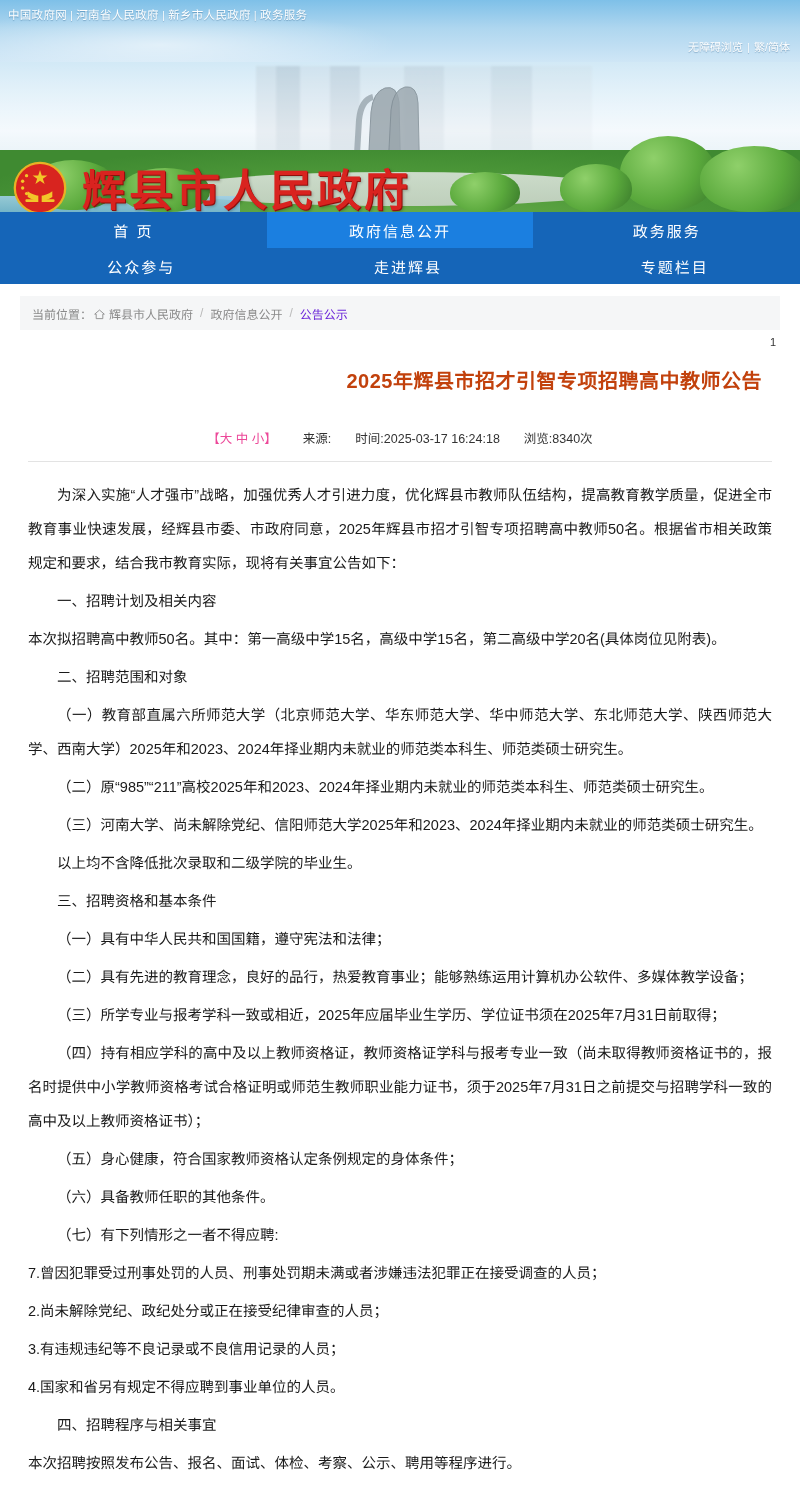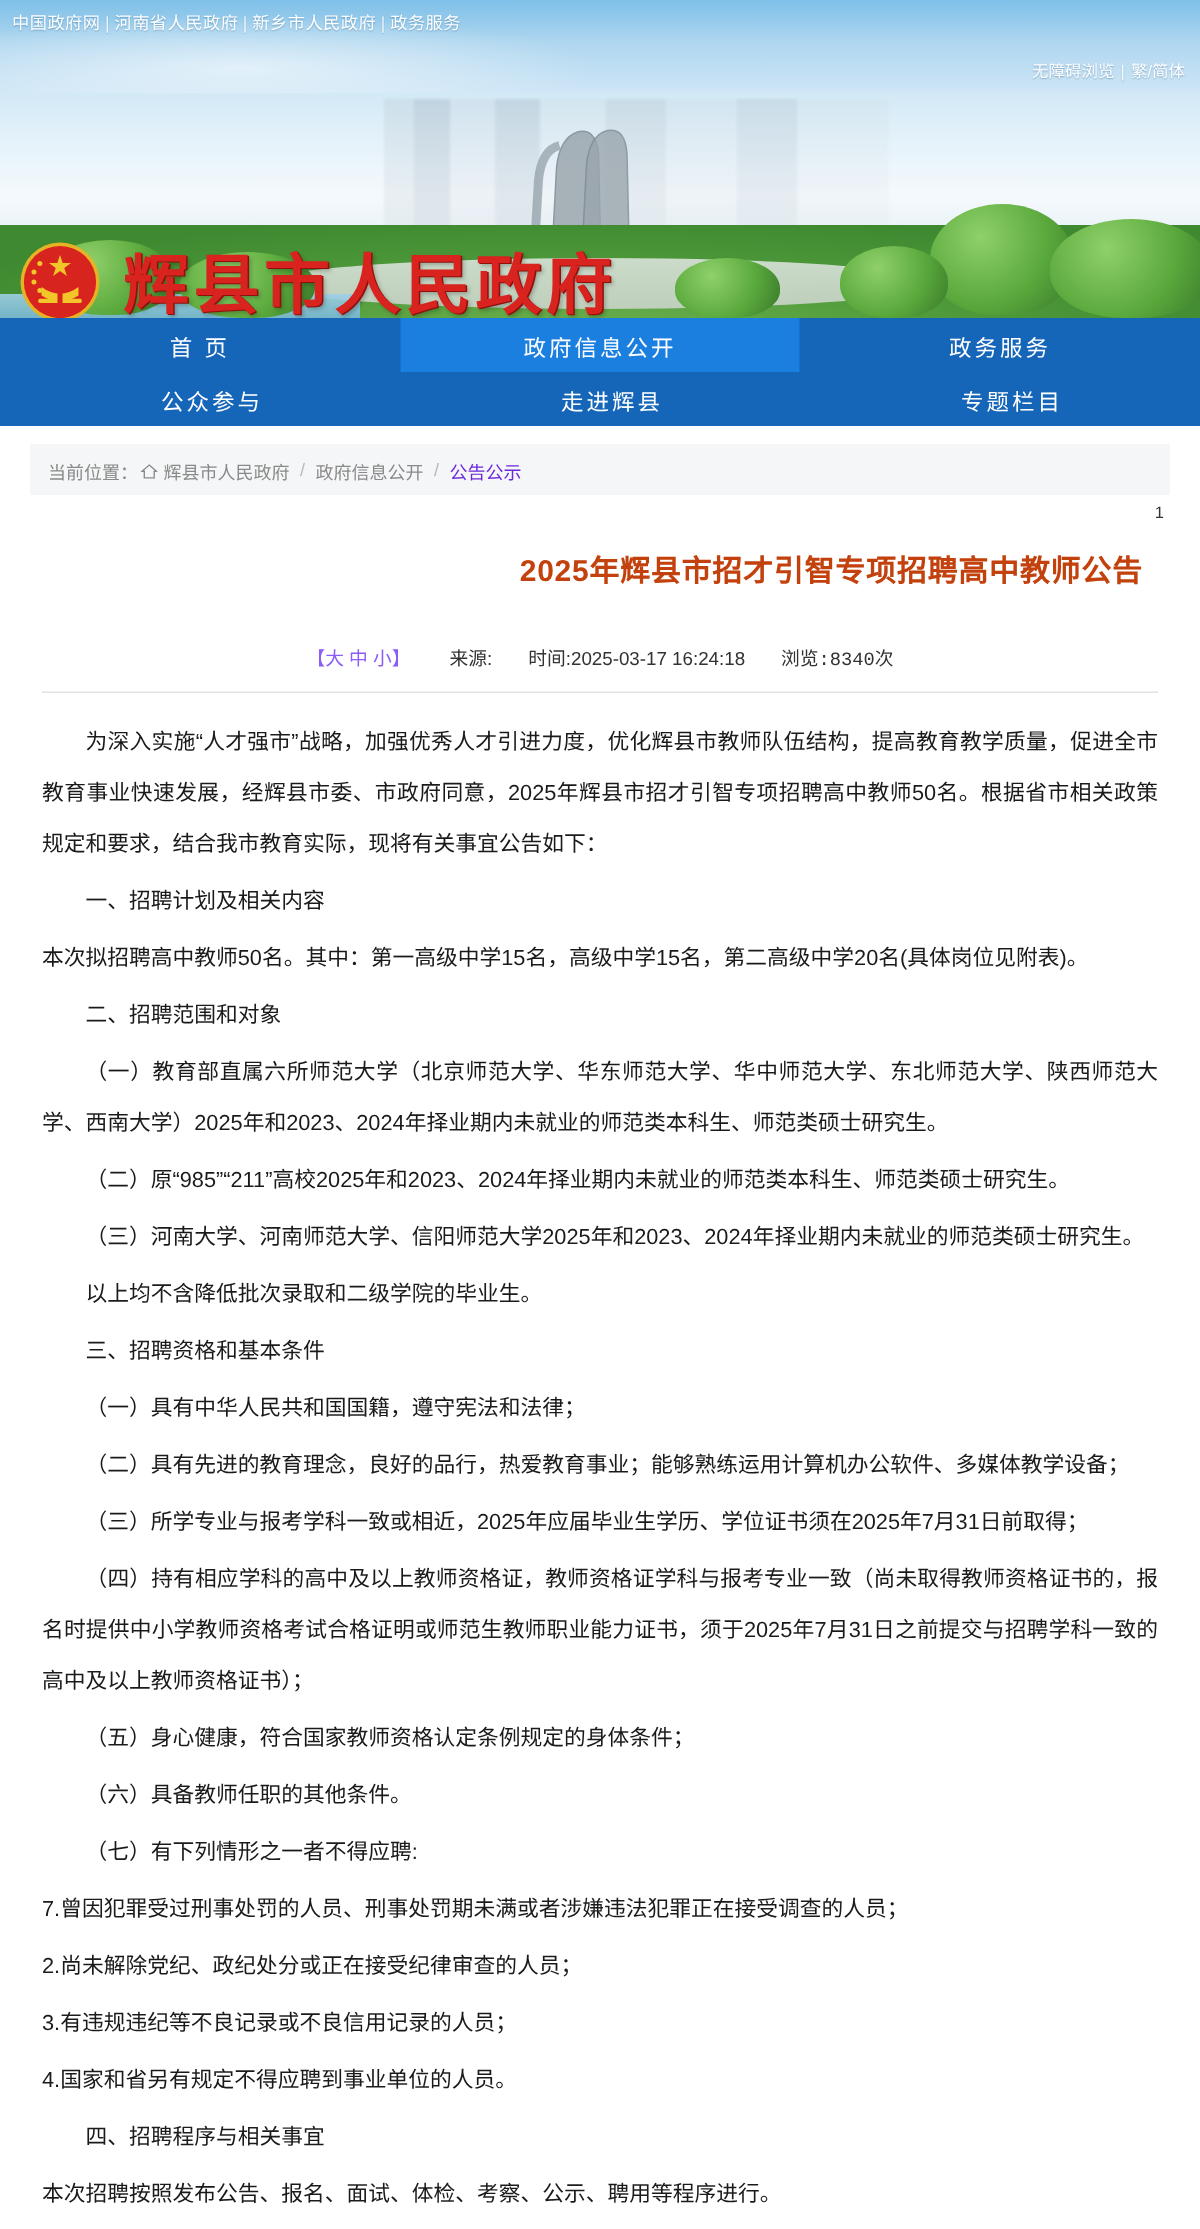--- a/index.html
+++ b/index.html
@@ -176,23 +176,23 @@
     letter-spacing: .5px;
     padding: 8px 10px 0 10px;
   }
   .art-meta {
     margin-top: 30px;
     text-align: center;
     font-size: 12.5px;
     color: #333;
     white-space: nowrap;
   }
-  .art-meta .fontsize { color:#8b5cf6; margin-right: 26px; }
+  .art-meta .fontsize { color:#ec4899; margin-right: 26px; }
   .art-meta .m { margin-right: 24px; }
-  .art-meta .m:last-child { margin-right: 0; font-family: Liberation Mono, monospace; }
+  .art-meta .m:last-child { margin-right: 0; }
 
   .divider {
     margin: 14px 0 0 0;
     border: none;
     border-top: 1px solid #e3e3e3;
   }
 
   .content {
     padding: 16px 0 30px 0;
     font-size: 14.5px;
@@ -295,21 +295,21 @@
 
     <hr class="divider">
 
     <div class="content" id="article-content">
         <p class="ind">为深入实施“人才强市”战略，加强优秀人才引进力度，优化辉县市教师队伍结构，提高教育教学质量，促进全市教育事业快速发展，经辉县市委、市政府同意，2025年辉县市招才引智专项招聘高中教师50名。根据省市相关政策规定和要求，结合我市教育实际，现将有关事宜公告如下：</p>
         <p class="ind">一、招聘计划及相关内容</p>
         <p class="noind">本次拟招聘高中教师50名。其中：第一高级中学15名，高级中学15名，第二高级中学20名(具体岗位见附表)。</p>
         <p class="ind">二、招聘范围和对象</p>
         <p class="ind">（一）教育部直属六所师范大学（北京师范大学、华东师范大学、华中师范大学、东北师范大学、陕西师范大学、西南大学）2025年和2023、2024年择业期内未就业的师范类本科生、师范类硕士研究生。</p>
         <p class="ind">（二）原“985”“211”高校2025年和2023、2024年择业期内未就业的师范类本科生、师范类硕士研究生。</p>
-        <p class="ind">（三）河南大学、河南师范大学、信阳师范大学2025年和2023、2024年择业期内未就业的师范类硕士研究生。</p>
+        <p class="ind">（三）河南大学、尚未解除党纪、信阳师范大学2025年和2023、2024年择业期内未就业的师范类硕士研究生。</p>
         <p class="ind">以上均不含降低批次录取和二级学院的毕业生。</p>
         <p class="ind">三、招聘资格和基本条件</p>
         <p class="ind">（一）具有中华人民共和国国籍，遵守宪法和法律；</p>
         <p class="ind">（二）具有先进的教育理念，良好的品行，热爱教育事业；能够熟练运用计算机办公软件、多媒体教学设备；</p>
         <p class="ind">（三）所学专业与报考学科一致或相近，2025年应届毕业生学历、学位证书须在2025年7月31日前取得；</p>
         <p class="ind">（四）持有相应学科的高中及以上教师资格证，教师资格证学科与报考专业一致（尚未取得教师资格证书的，报名时提供中小学教师资格考试合格证明或师范生教师职业能力证书，须于2025年7月31日之前提交与招聘学科一致的高中及以上教师资格证书）；</p>
         <p class="ind">（五）身心健康，符合国家教师资格认定条例规定的身体条件；</p>
         <p class="ind">（六）具备教师任职的其他条件。</p>
         <p class="ind">（七）有下列情形之一者不得应聘:</p>
         <p class="noind">7.曾因犯罪受过刑事处罚的人员、刑事处罚期未满或者涉嫌违法犯罪正在接受调查的人员；</p>

